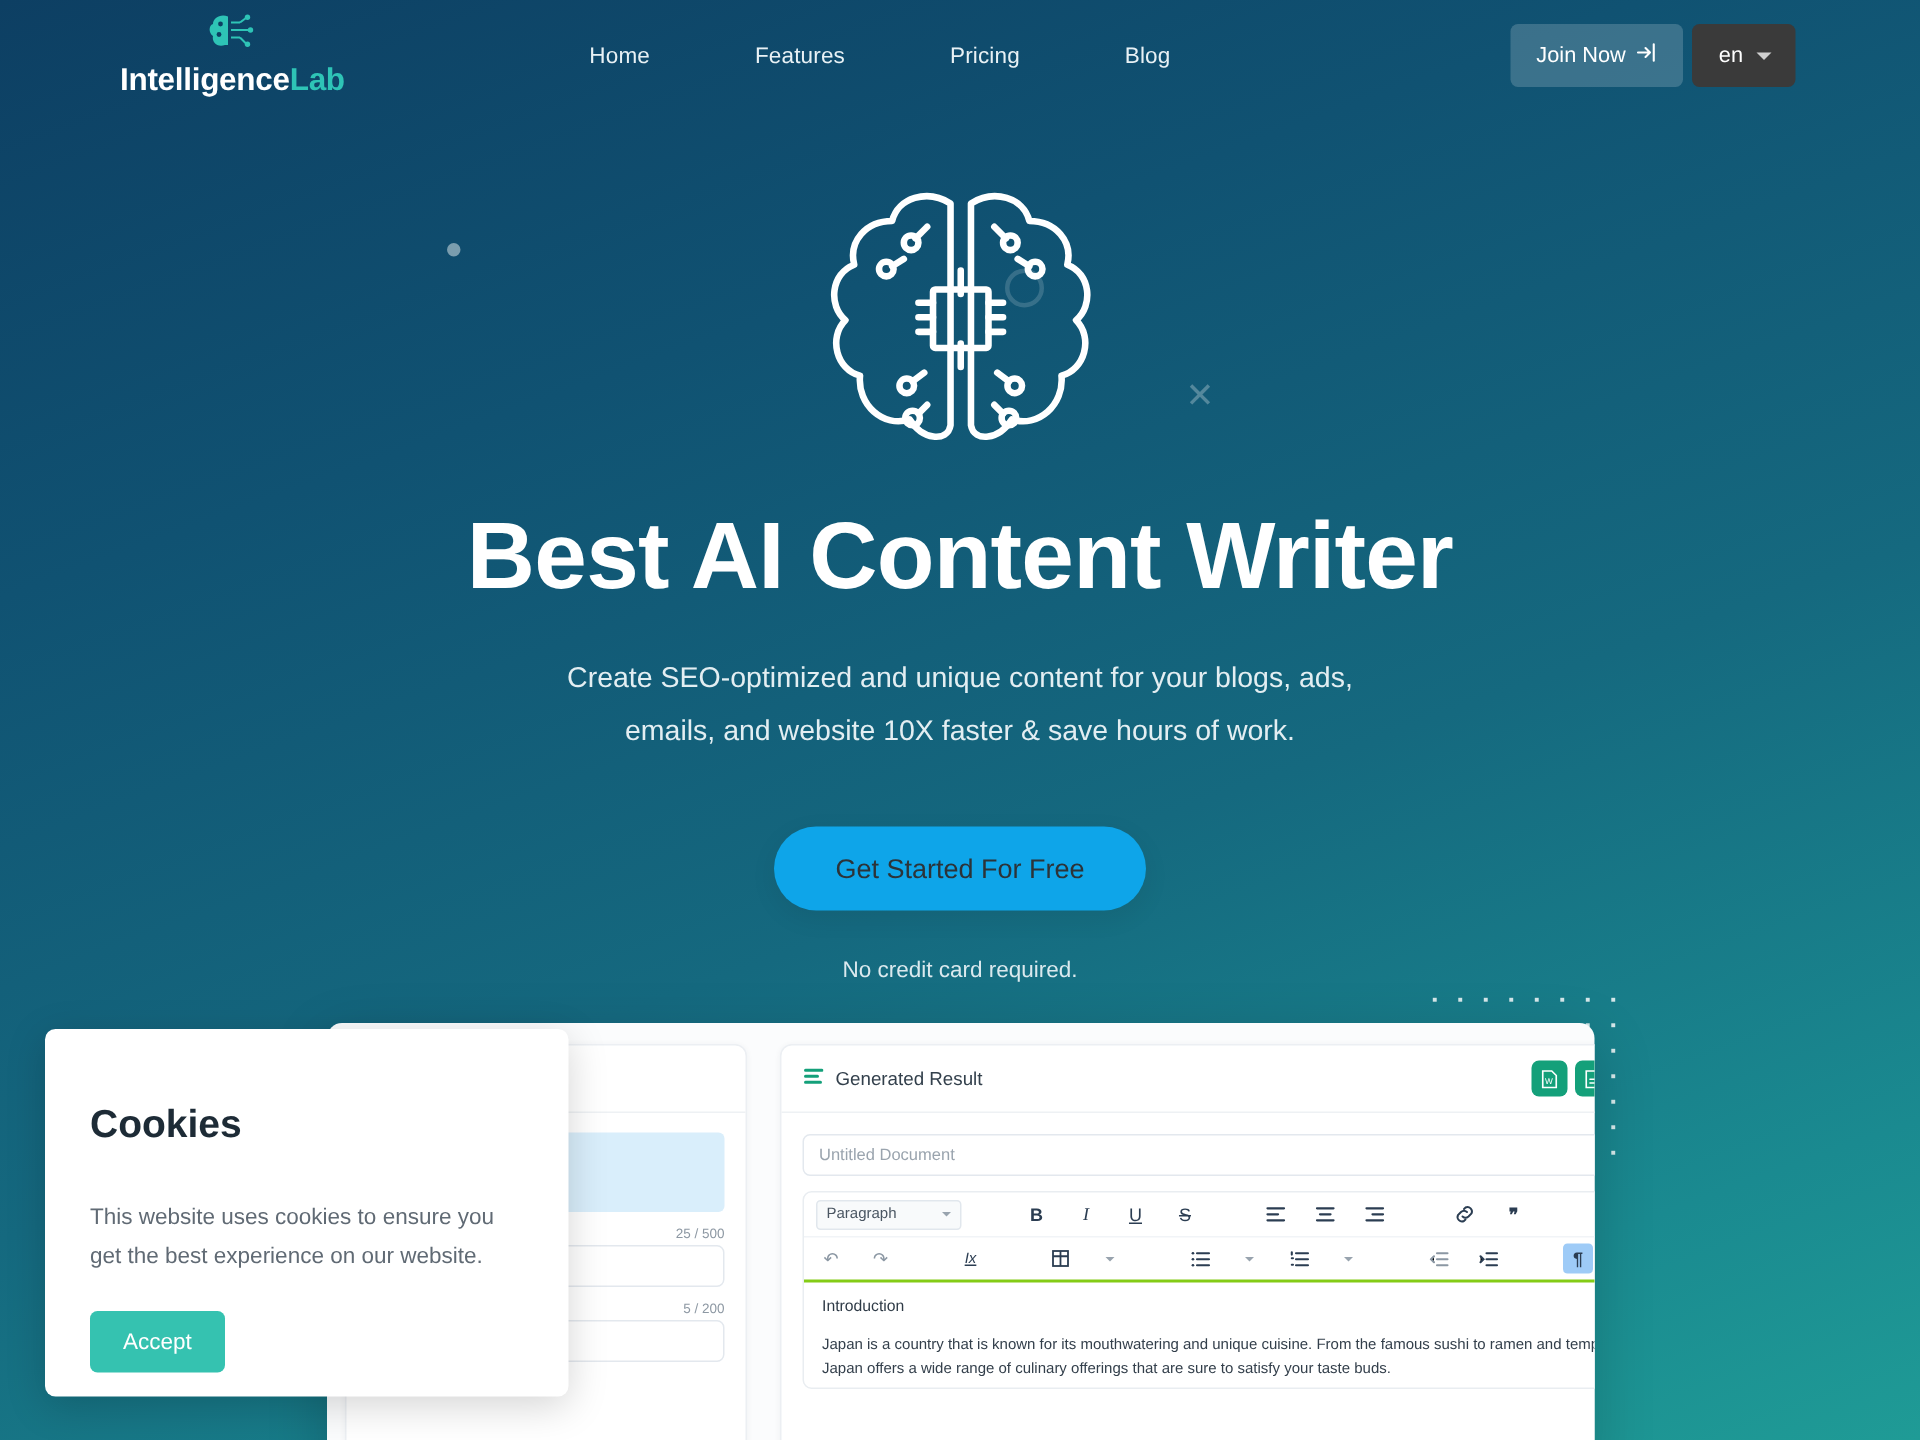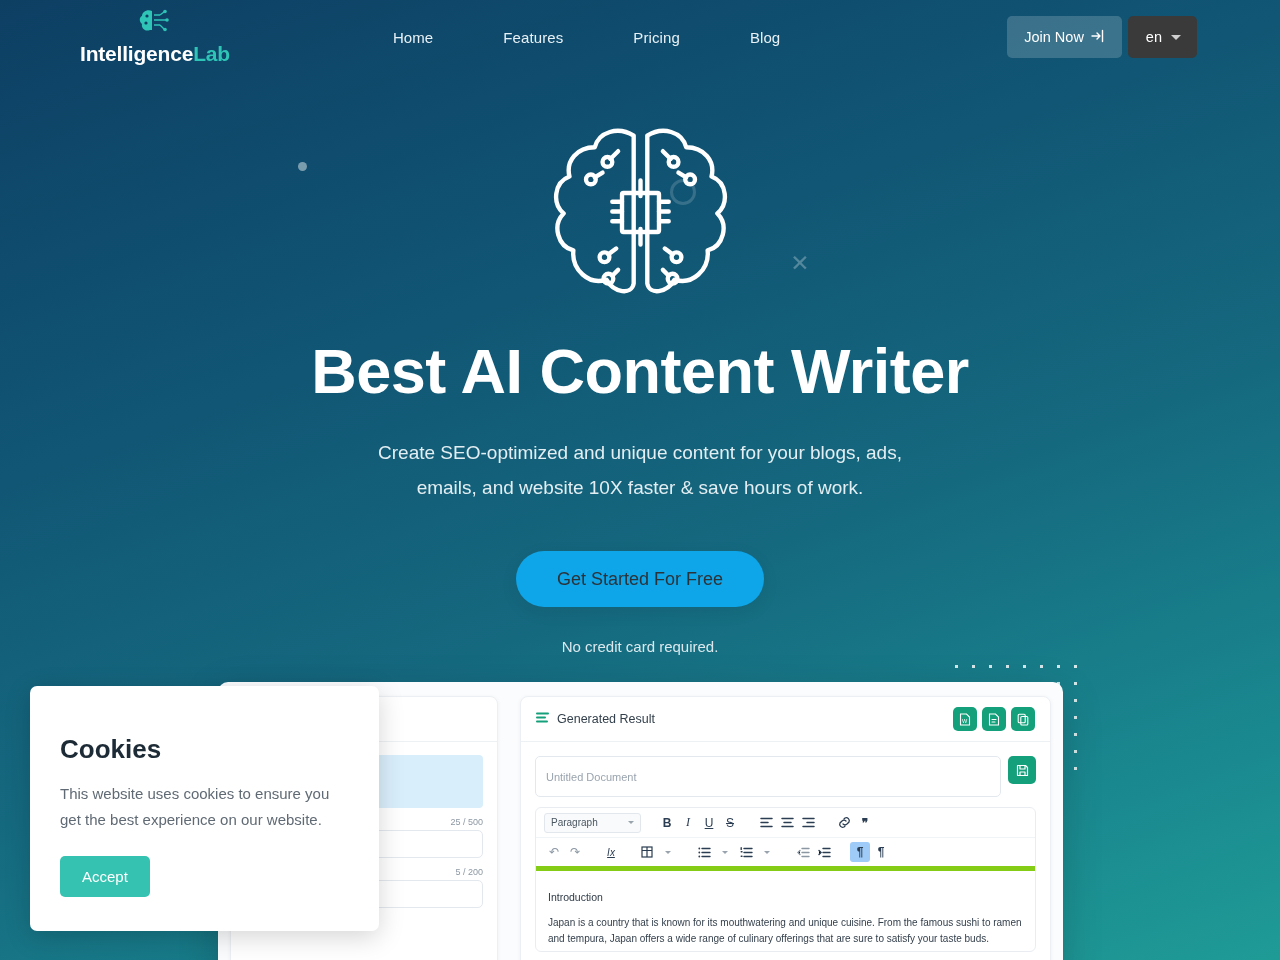--- a/index.html
+++ b/index.html
@@ -147,38 +147,38 @@
   .counter { text-align: right; font-size: 9px; color: #8d98a3; margin-top: 9px; }
   .field {
     border: 1px solid #e3e8ee; border-radius: 5px;
     height: 28px; margin-top: 3px;
     display: flex; align-items: center; padding: 0 9px;
     font-size: 10.5px; color: #55606b; background: #fff;
   }
 
   .doc-title-row { display: flex; gap: 7px; padding: 14px 14px 0; }
   .doc-title-input {
-    flex: 1; height: 41px; border: 1px solid #e3e8ee;
+    flex: 1; height: 28px; border: 1px solid #e3e8ee;
     border-radius: 5px; padding: 0 10px;
     display: flex; align-items: center;
     font-size: 11px; color: #9aa4ae; background: #fff;
   }
   .save-btn {
     width: 28px; height: 28px; border-radius: 5px; flex: none;
     background: #14a07a; color: #fff;
     display: flex; align-items: center; justify-content: center;
     border: none; cursor: pointer;
   }
 
   .editor {
     margin: 10px 14px 0; border: 1px solid #e9edf1;
     border-radius: 6px; background: #fff; overflow: hidden;
   }
   .tb-row {
-    display: flex; align-items: center; gap: 1px;
+    display: flex; align-items: center; gap: 13px;
     padding: 5px 8px; height: 29px;
   }
   .tb-row + .tb-row { border-top: 1px solid #f1f4f7; }
   .tb-sep { width: 14px; }
   .tb-item {
     min-width: 20px; height: 20px; border-radius: 3px;
     display: inline-flex; align-items: center; justify-content: center;
     color: #2b3d52; font-size: 12px; cursor: pointer;
     padding: 0 2px;
   }
@@ -186,36 +186,36 @@
   .tb-select {
     width: 97px; height: 20px; border-radius: 3px;
     border: 1px solid #e1e7ed; background: #f8fafb;
     display: flex; align-items: center; justify-content: space-between;
     padding: 0 6px; font-size: 10px; color: #4a5662; cursor: pointer;
   }
   .mini-caret {
     width: 0; height: 0; border-left: 3px solid transparent;
     border-right: 3px solid transparent; border-top: 3.5px solid #98a3ae;
   }
-  .editor-content { padding: 20px 12px 4px; border-top: 5px solid #84cc16; }
+  .editor-content { padding: 10px 12px 4px; border-top: 2px solid #84cc16; }
   .doc-h { font-size: 10.5px; color: #2e3a46; margin-bottom: 12px; }
   .doc-p { font-size: 10px; color: #333f4b; line-height: 1.62; }
 
   
   .cookie {
     position: absolute; left: 30px; top: 686px;
     width: 349px; height: 245px;
     background: #ffffff; border-radius: 7px;
     box-shadow: 0 6px 26px rgba(0,0,0,.17);
     padding: 32px 30px;
     z-index: 50;
   }
   .cookie h2 { font-size: 26px; color: #1d2b36; font-weight: bold; margin-top: 16px; }
   .cookie p {
-    margin-top: 16px; font-size: 15px; color: #606a74;
+    margin-top: 34px; font-size: 15px; color: #606a74;
     line-height: 1.76;
   }
   .cookie-accept {
     margin-top: 22px; background: #35c2b0; color: #fff;
     border: none; border-radius: 5px;
     height: 41px; padding: 0 22px; font-size: 15px;
     cursor: pointer; font-family: "Liberation Sans", sans-serif;
   }
 </style>
 </head>

